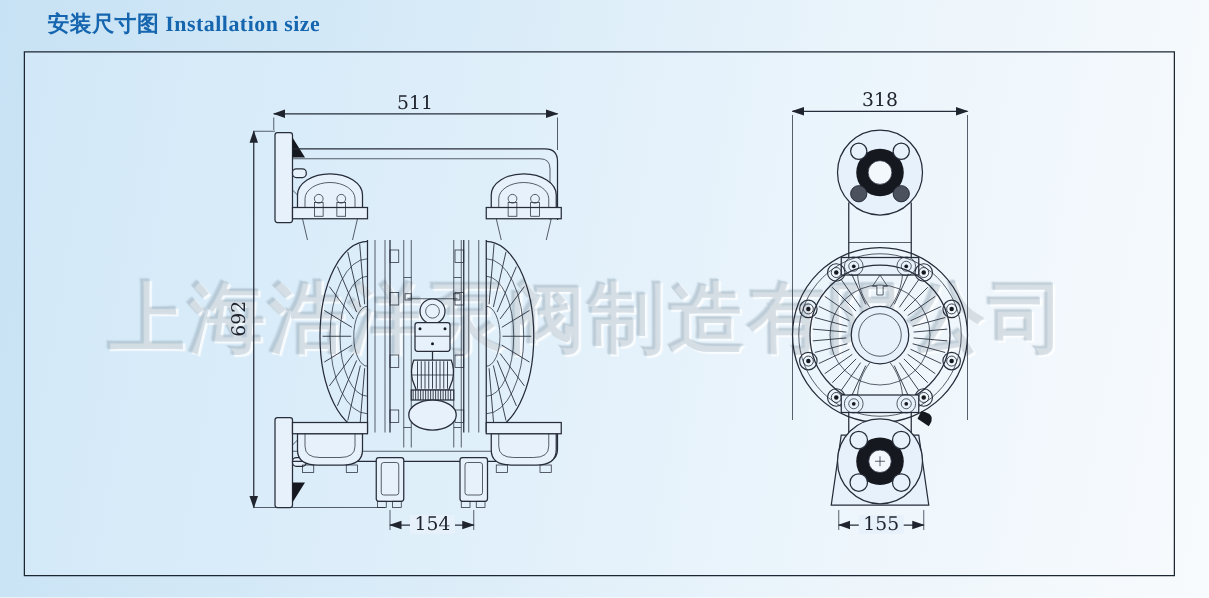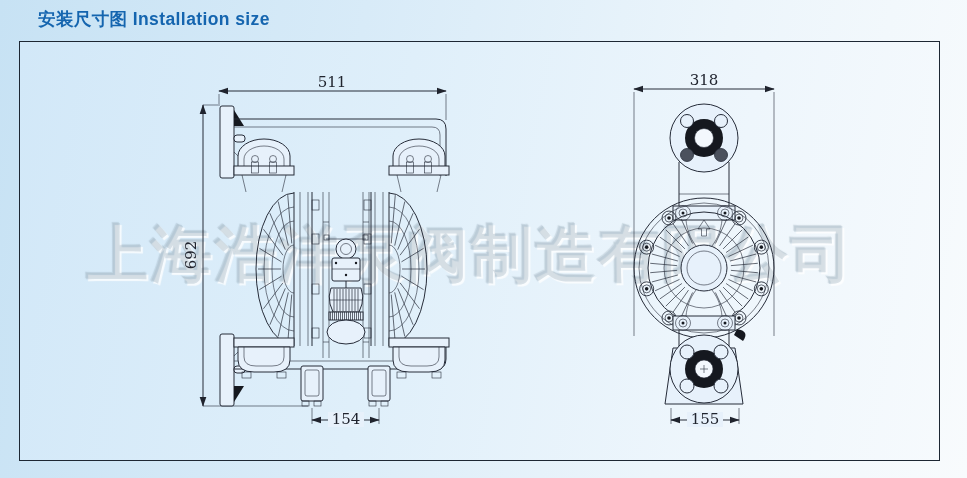--- a/index.html
+++ b/index.html
@@ -4,21 +4,21 @@
 <style>
   html,body{margin:0;padding:0;}
   .page{
     position:relative;width:967px;height:478px;overflow:hidden;
     background:linear-gradient(100deg,#c7e2f4 0%,#d8ebf8 35%,#ecf5fb 70%,#f8fbfd 100%);
     font-family:"DejaVu Sans",sans-serif;
   }
   .title{
     position:absolute;left:38px;top:7px;
     font-size:17.5px;font-weight:bold;color:#1565af;letter-spacing:.4px;
-    font-family:Liberation Sans, sans-serif;
+    font-family:Liberation Serif, serif;
   }
   .panel{
     position:absolute;left:19px;top:41px;width:921px;height:420px;
     border:1.6px solid #1d2733;box-sizing:border-box;overflow:hidden;
     background:linear-gradient(100deg,#d2e8f8 0%,#dfeffa 40%,#eef6fc 75%,#f6fafd 100%);
   }
   .watermark{
     position:absolute;left:66px;top:170px;white-space:nowrap;
     font-size:62px;font-weight:bold;letter-spacing:2px;
     color:rgba(172,188,201,0.42);

